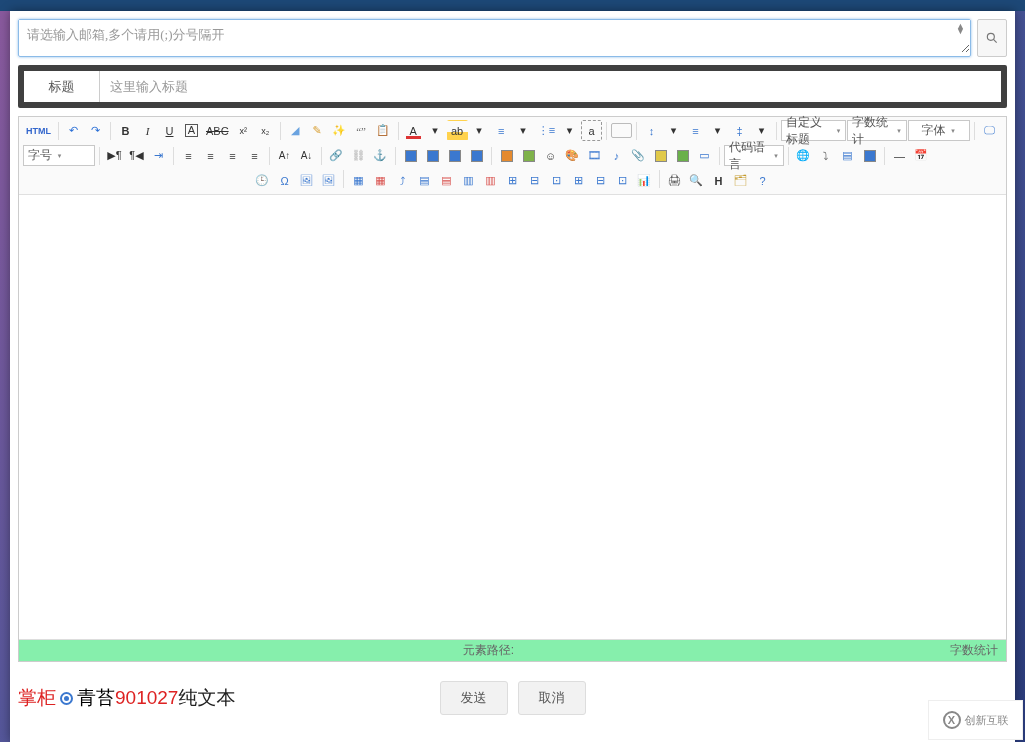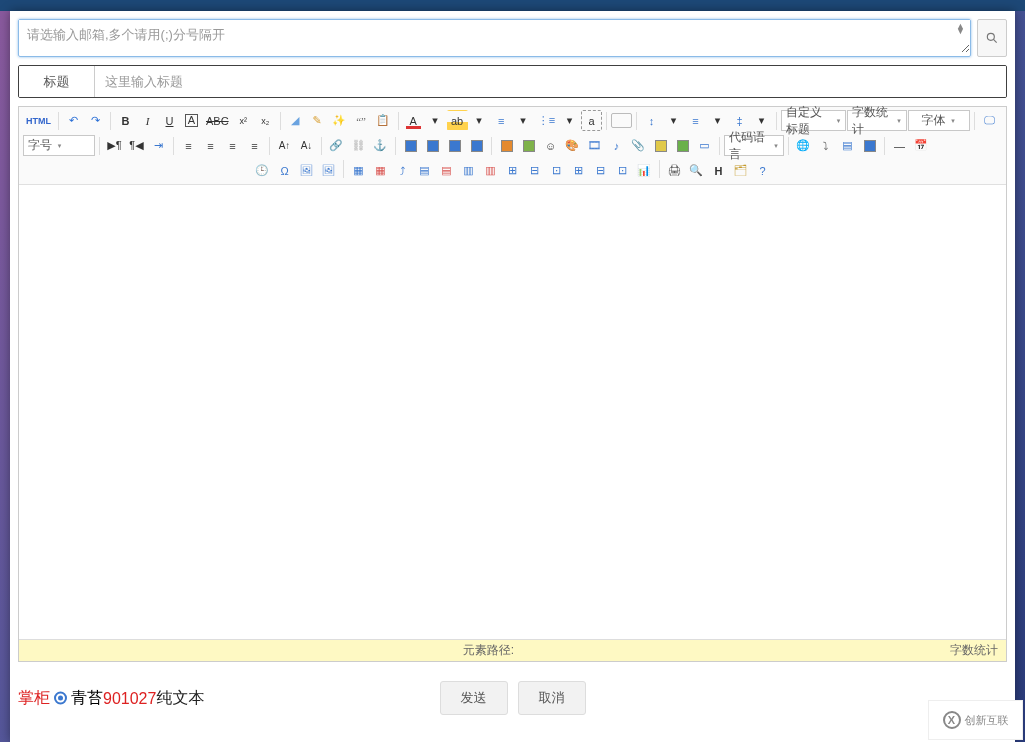--- a/index.html
+++ b/index.html
@@ -61,37 +61,37 @@
   flex: 1;
   position: relative;
   border: 1px solid #8bbbe8;
   box-shadow: 0 0 3px #8bbbe8;
   border-radius: 2px;
 }
 textarea.email-input {
   width: 100%; height: 33px;
   padding: 6px 18px 6px 8px;
   border: none; resize: vertical; outline: none;
-  font-family: Liberation Sans, sans-serif; font-size: 13px; color: #333;
+  font-family: Liberation Serif, serif; font-size: 13px; color: #333;
 }
 textarea.email-input::placeholder { color: #999; }
 .resize-arrows {
   position: absolute; right: 4px; top: 4px;
   width: 10px; color: #888; font-size: 9px; line-height: 5px;
   pointer-events: none;
 }
 .search-btn {
   width: 30px; margin-left: 6px;
   border: 1px solid #ccc; background: #f7f7f7;
   border-radius: 2px; display:flex; align-items:center; justify-content:center;
   cursor: pointer;
 }
 .search-btn svg { width: 14px; height: 14px; stroke: #777; fill: none; stroke-width: 2; }
 
-.title-row { border: 1px solid #404040; border-radius: 2px; overflow: hidden; }
+.title-row { border: 6px solid #404040; border-radius: 2px; overflow: hidden; }
 .title-label {
   width: 76px; background: #fff; border-right: 1px solid #ccc;
   display:flex; align-items:center; justify-content:center;
   font-size: 13px; color: #555;
 }
 .title-input {
   flex:1; border:none; outline:none; padding: 8px 10px; font-size: 13px;
   font-family: inherit;
 }
 .title-input::placeholder { color: #999; }
@@ -135,40 +135,40 @@
 .ico-s { text-decoration: line-through; }
 .ico-box { border: 1px solid #555; padding: 0 2px; line-height: 11px; }
 .ico-sup { font-size: 9px; }
 .ico-color { position: relative; }
 .ico-color::after { content:""; position:absolute; bottom:1px; left:2px; right:2px; height:3px; background:#d33; }
 
 .center-row { justify-content: center; width: 100%; }
 
 .content-area { flex:1; background:#fff; }
 .statusbar {
-  height: 22px; border-top:1px solid #ddd; background:#fef9c3;
+  height: 22px; border-top:1px solid #ddd; background:#86efac;
   display:flex; align-items:center; font-size:12px; color:#666;
   padding: 0 8px;
 }
 .statusbar .path { flex:1; text-align:center; }
 .statusbar .wc { }
 
 .footer {
   height: 72px; display:flex; align-items:center; justify-content:center;
   gap: 10px; position: relative;
 }
 .btn {
   padding: 7px 20px; border: 1px solid #ddd; background: #f2f2f2;
   border-radius: 3px; font-size: 13px; color: #555; cursor: pointer;
   font-family: inherit;
 }
 
 .overlay {
   position: absolute; left: 0; top: 50%; transform: translateY(-50%);
-  display: flex; align-items: center; font-size: 16px;
+  display: flex; align-items: center; font-size: 19px;
   pointer-events: none;
 }
 .overlay .red { color: #d22; }
 .overlay .radio {
   width: 13px; height: 13px; border: 2px solid #3b78cf; border-radius: 50%;
   margin: 0 4px; display:inline-flex; align-items:center; justify-content:center;
 }
 .overlay .radio::after { content:""; width:5px; height:5px; background:#3b78cf; border-radius:50%; }
 .overlay .blue { color: #000000; }
 .overlay .redb { color: #d22; font-weight:normal; }

